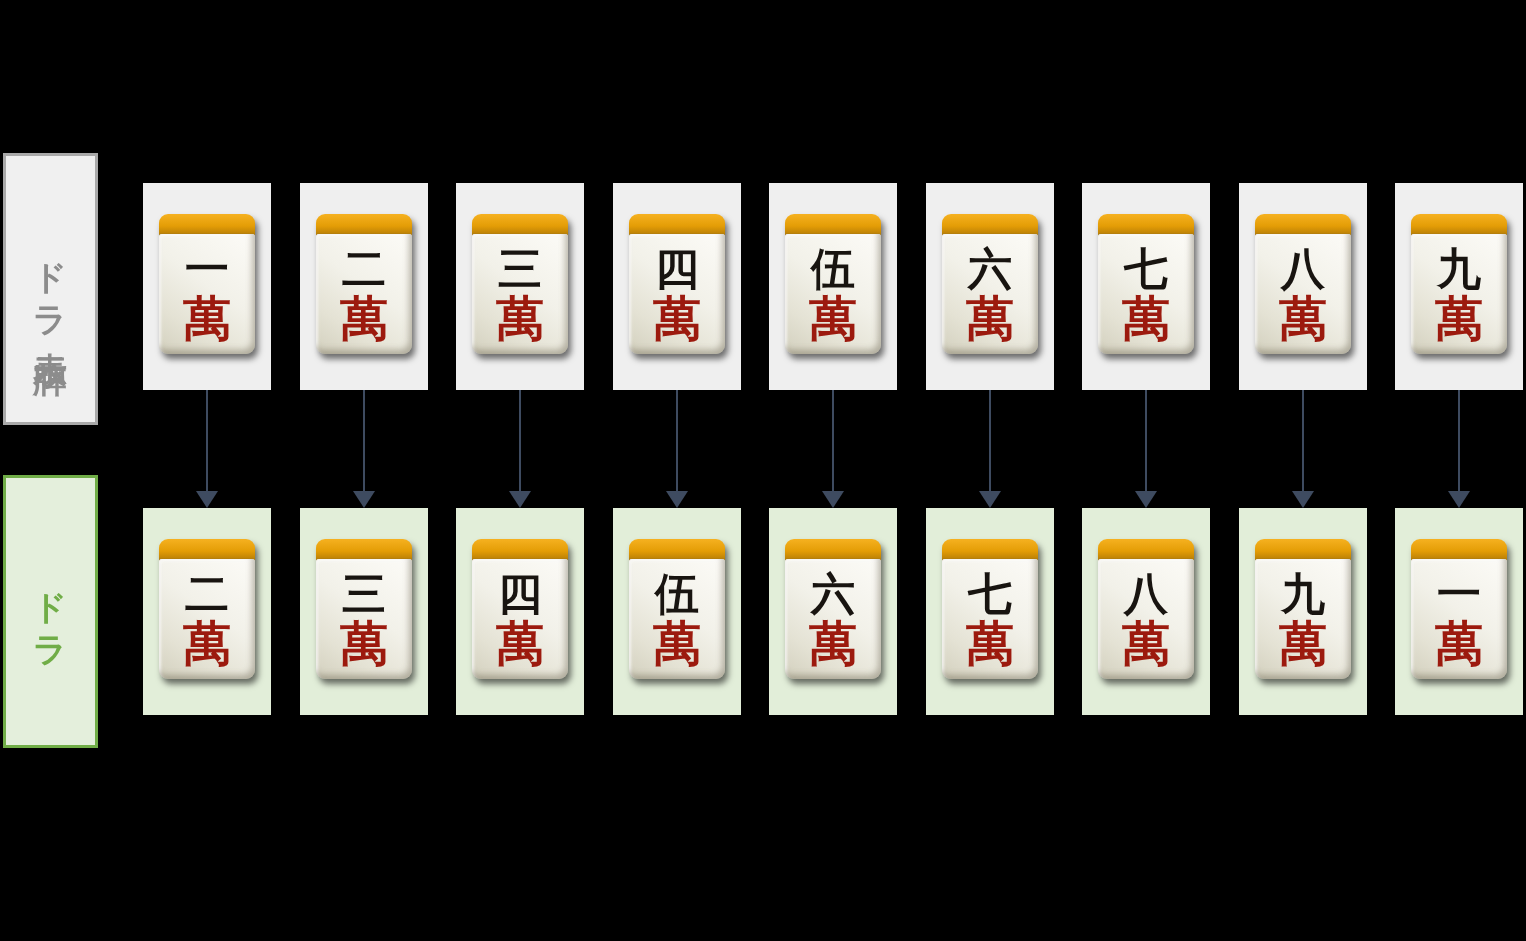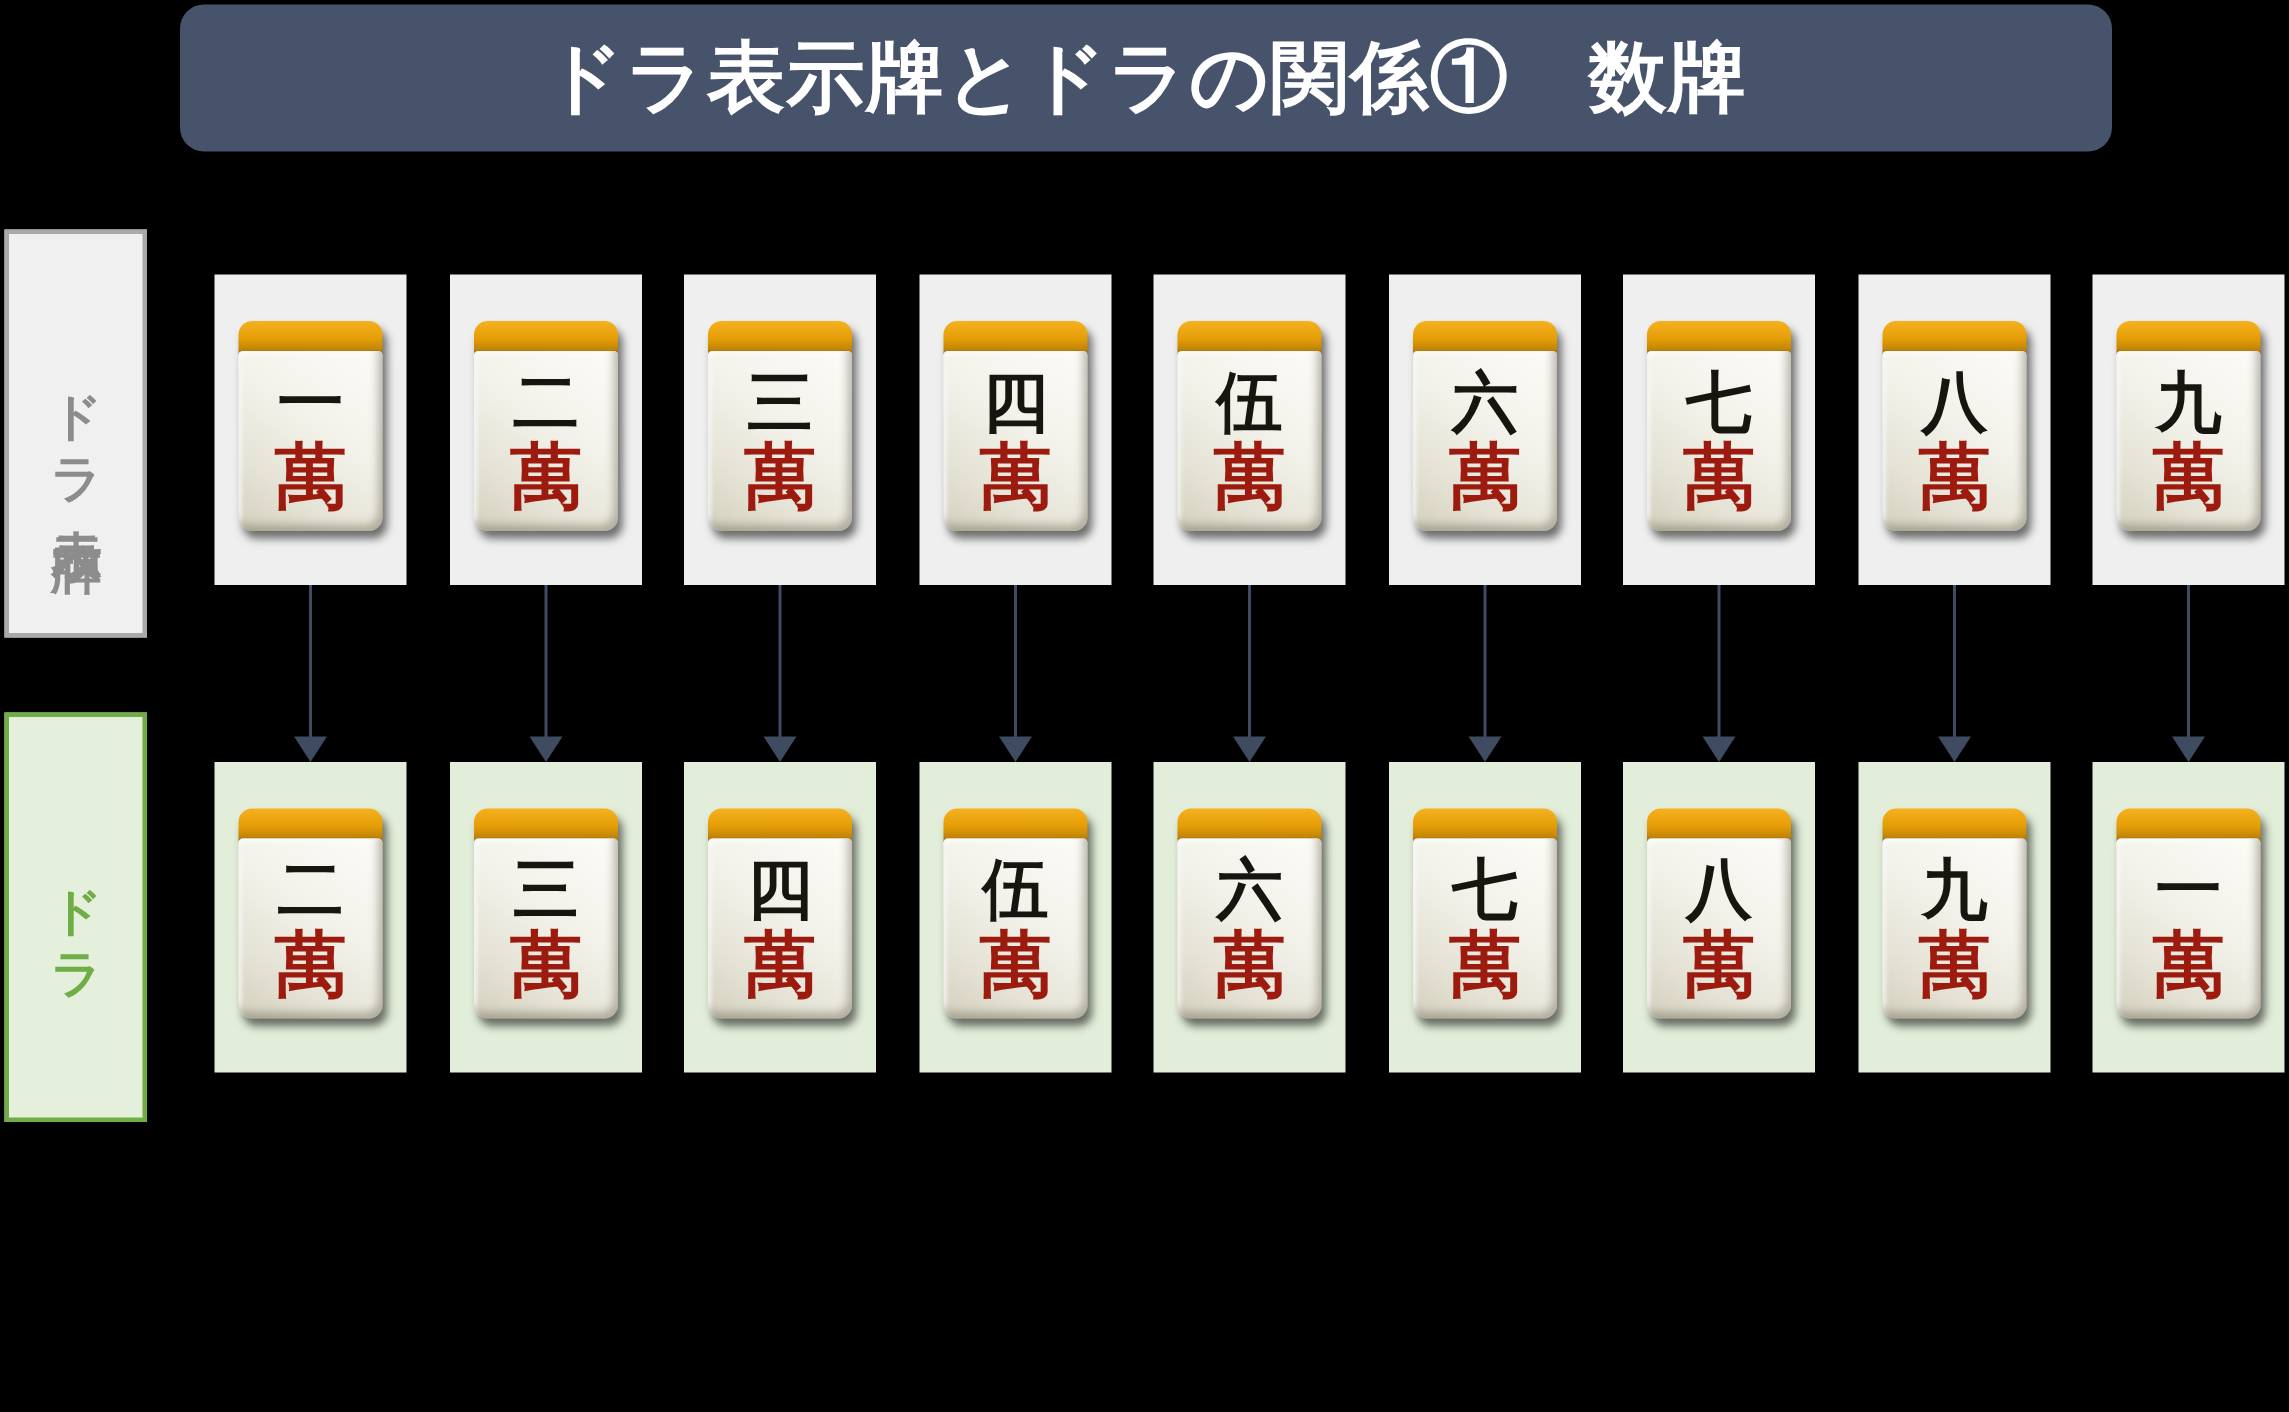--- a/index.html
+++ b/index.html
@@ -82,23 +82,20 @@
     width:0;height:0;
     border-left:11px solid transparent;border-right:11px solid transparent;
     border-top:17px solid var(--arrow,#3e4b60);
   }
 </style>
 </head>
 <body>
 
 <div class="stage">
 
-  <div class="title-banner">
-    <span>ドラ表示牌とドラの関係①　数牌</span>
-  </div>
 
   <div class="side-label indicator-label">
     <span>ドラ表示牌</span>
   </div>
 
   <div class="side-label dora-label">
     <span>ドラ</span>
   </div>
 
   <div class="col" style="left:143px">

